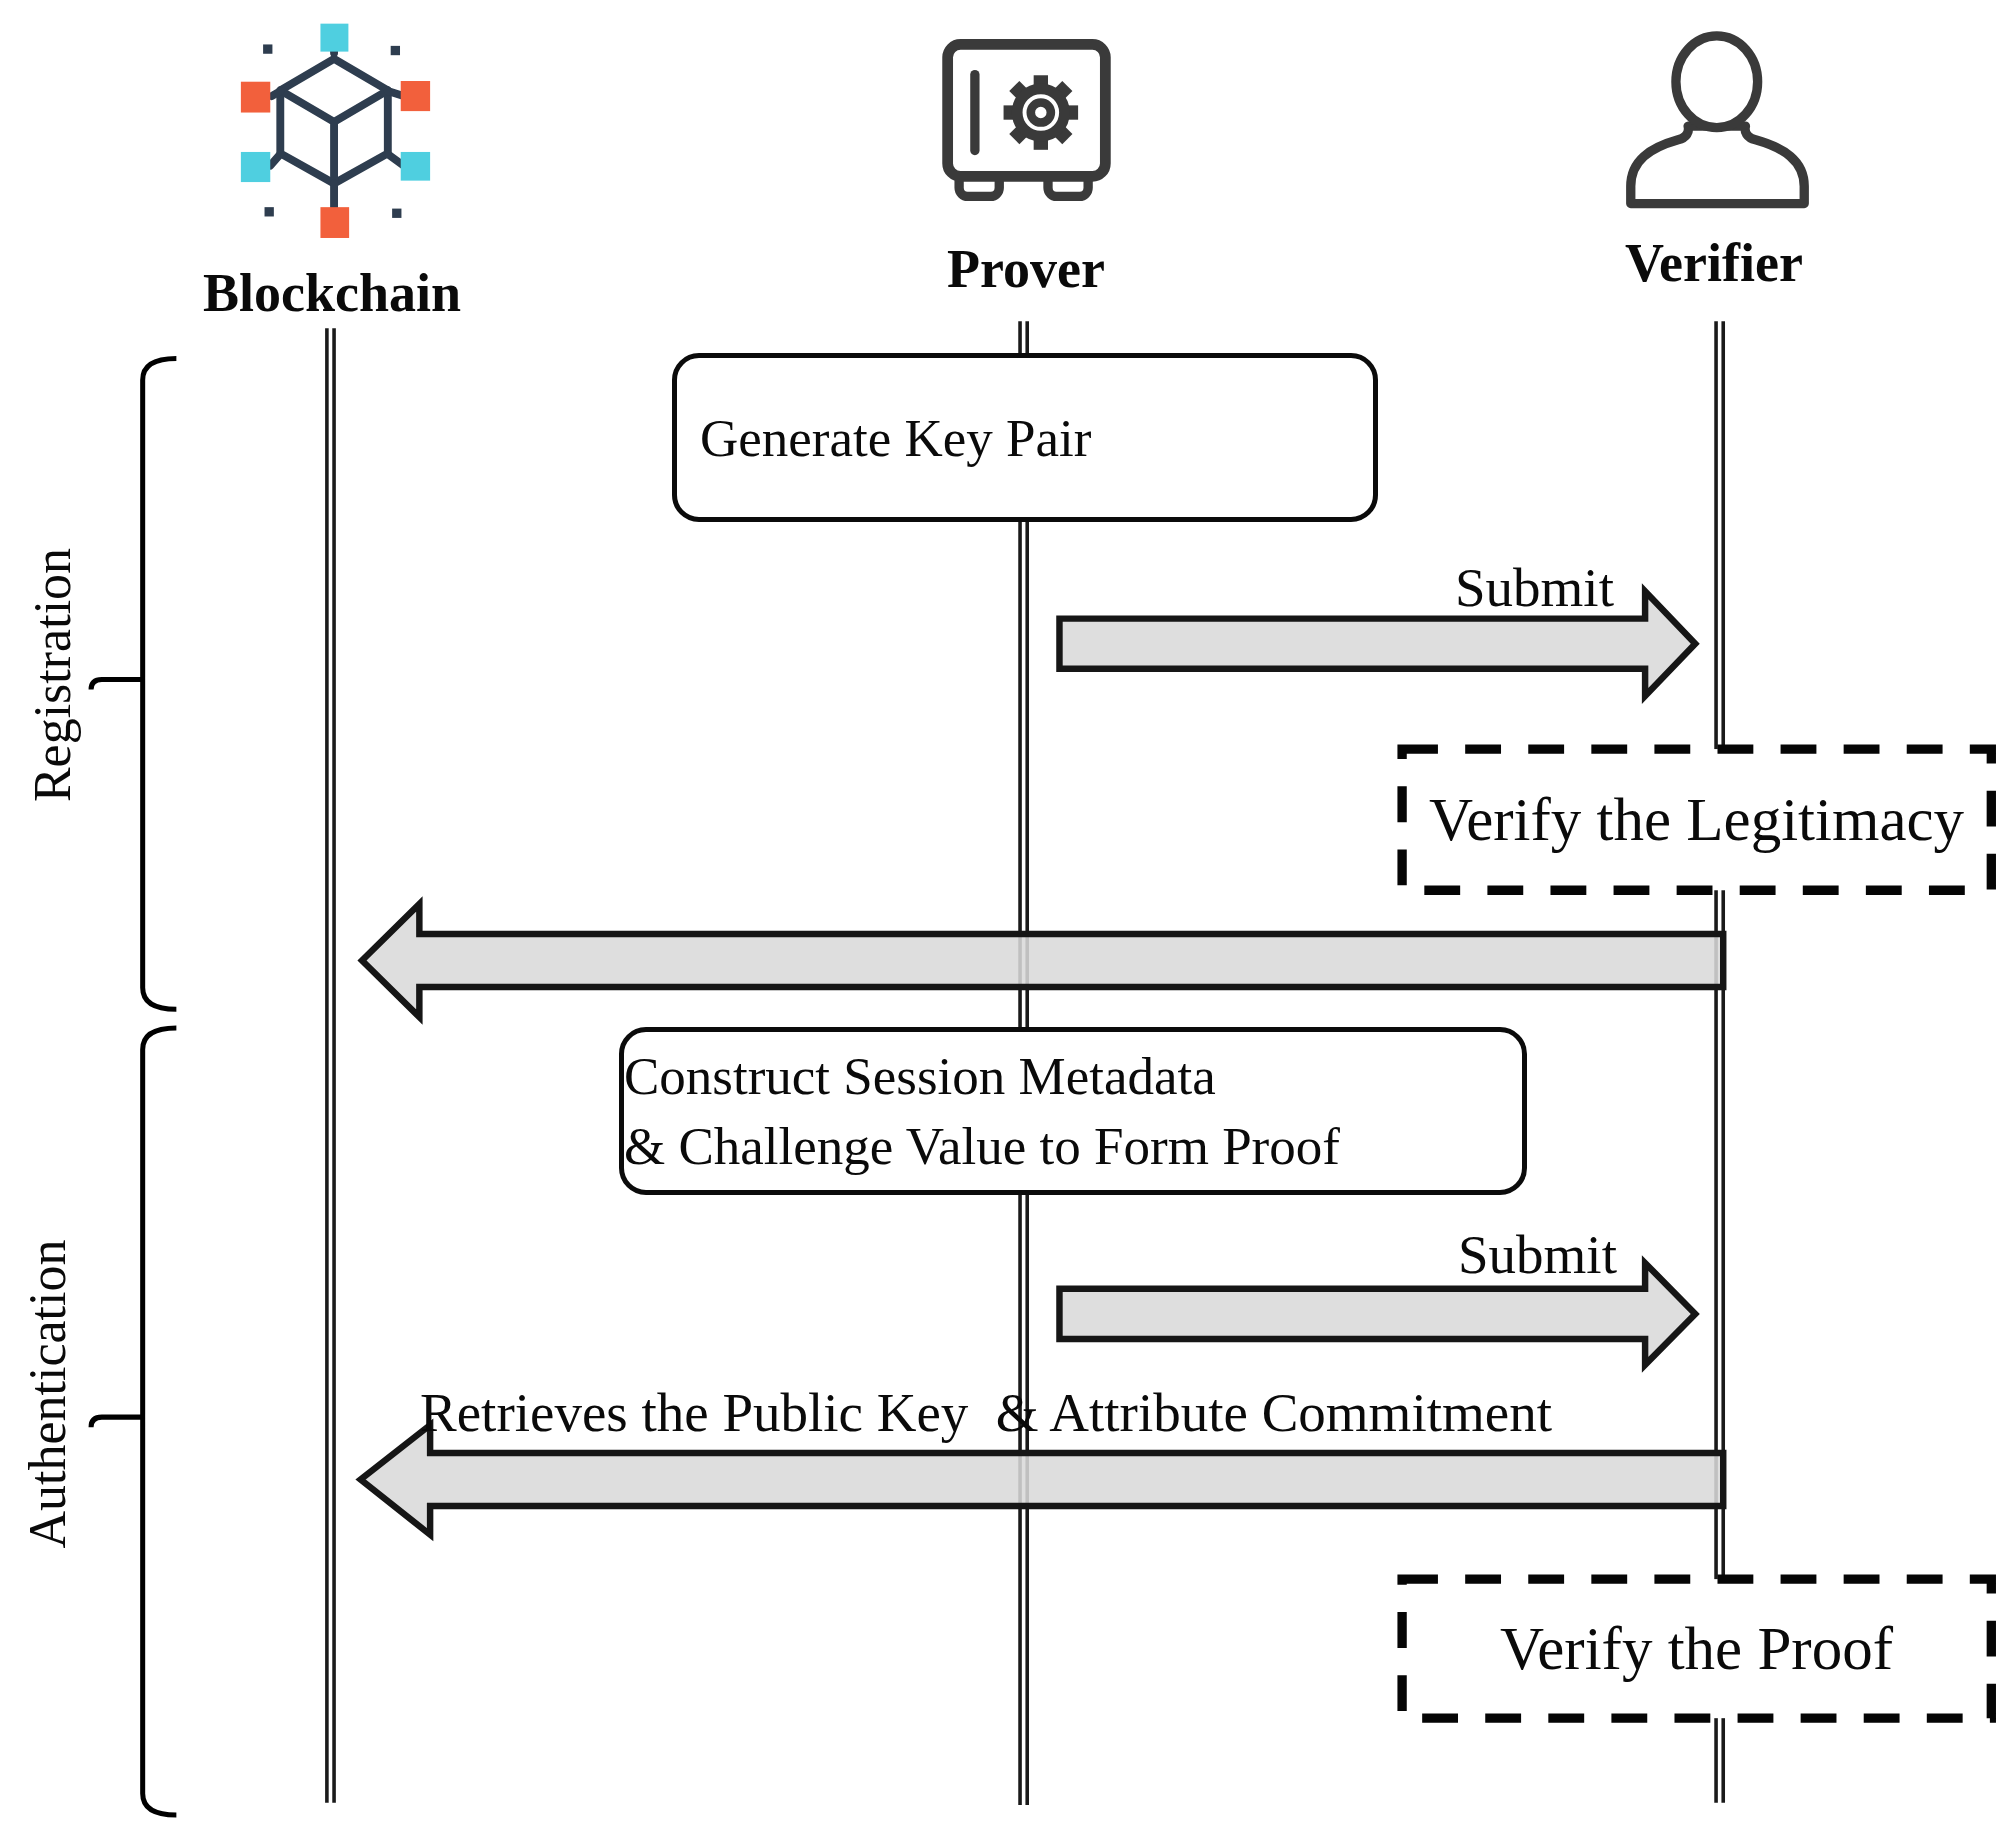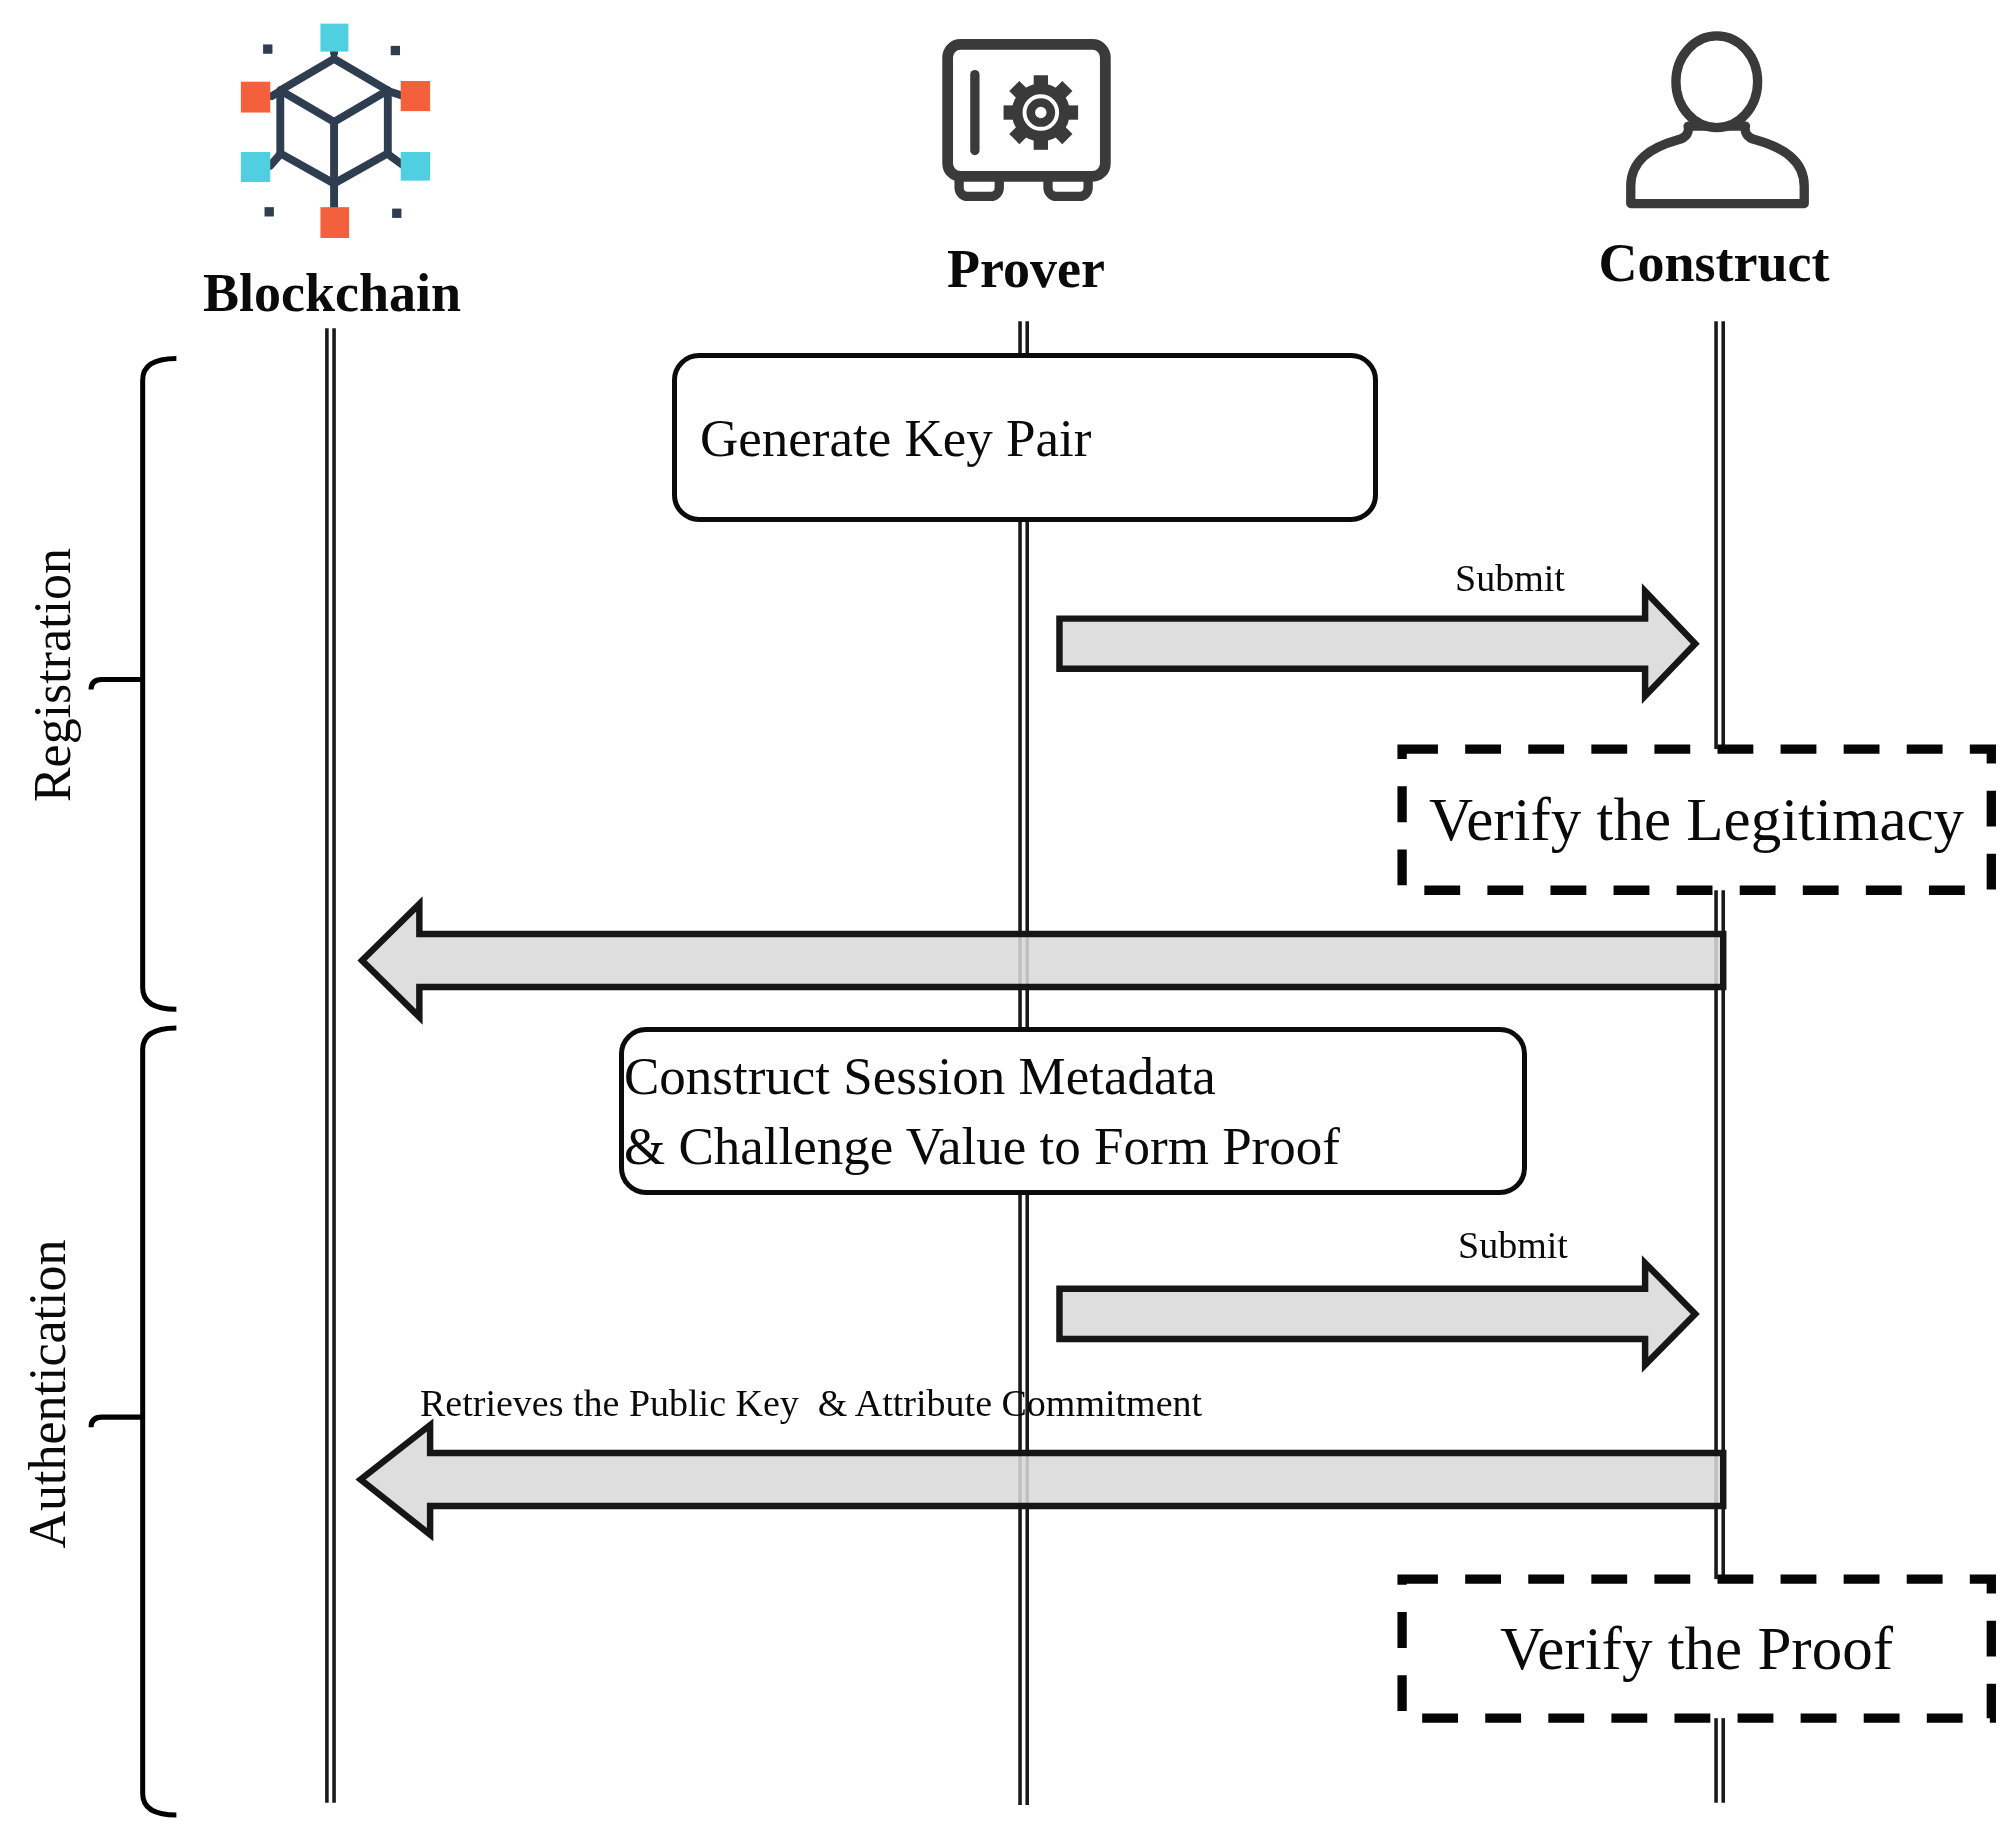--- a/index.html
+++ b/index.html
@@ -14,21 +14,21 @@
   .layer{position:absolute;left:0;top:0;width:2015px;height:1830px;}
   .txt{position:absolute;white-space:pre;}
   .actor-label{
     font-size:54px;font-weight:700;letter-spacing:0px;
     transform:translateX(-50%);
   }
   .phase-label{
     font-size:52px;font-weight:400;
     transform:translate(-50%,-50%) rotate(-90deg);
   }
-  .msg-label{font-size:38px;font-weight:400;}
+  .msg-label{font-size:55px;font-weight:400;}
   .proc-box{
     position:absolute;box-sizing:border-box;
     background:#ffffff;border:5.7px solid #0b0b0b;border-radius:27px;
     display:flex;flex-direction:column;justify-content:center;
     font-size:53px;line-height:70px;
   }
   .proc-box .bline{display:block;}
   .dashed-text{
     position:absolute;box-sizing:border-box;
     display:flex;align-items:center;justify-content:center;
@@ -108,21 +108,21 @@
     </g>
 
     <g stroke="#3a3a3a" fill="#ffffff" stroke-linejoin="round">
       <path stroke-width="13" d="M2275 284 L2275 260 C2275 224 2302 206 2341 195 C2353 192 2357 184 2355 176 L2435 176 C2433 184 2437 192 2449 195 C2488 206 2517 224 2517 260 L2517 284 Z"></path>
       <ellipse cx="2395" cy="114" rx="57" ry="64" stroke-width="13"></ellipse>
     </g>
   </svg>
 
   <div class="txt actor-label" style="left:332px;top:262px;">Blockchain</div>
   <div class="txt actor-label" style="left:1026px;top:238px;">Prover</div>
-  <div class="txt actor-label" style="left:1714px;top:232px;">Construct</div>
+  <div class="txt actor-label" style="left:1714px;top:232px;">Verifier</div>
 
   <div class="txt phase-label" style="left:52px;top:675px;">Registration</div>
   <div class="txt phase-label" style="left:47px;top:1394px;">Authentication</div>
 
   <div class="proc-box" style="left:672px;top:353px;width:706px;height:169px;padding-left:23px;">
     <span class="bline">Generate Key Pair</span>
   </div>
   <div class="proc-box" style="left:619px;top:1027px;width:908px;height:168px;">
     <span class="bline">Construct Session Metadata</span>
     <span class="bline">&amp; Challenge Value to Form Proof</span>

